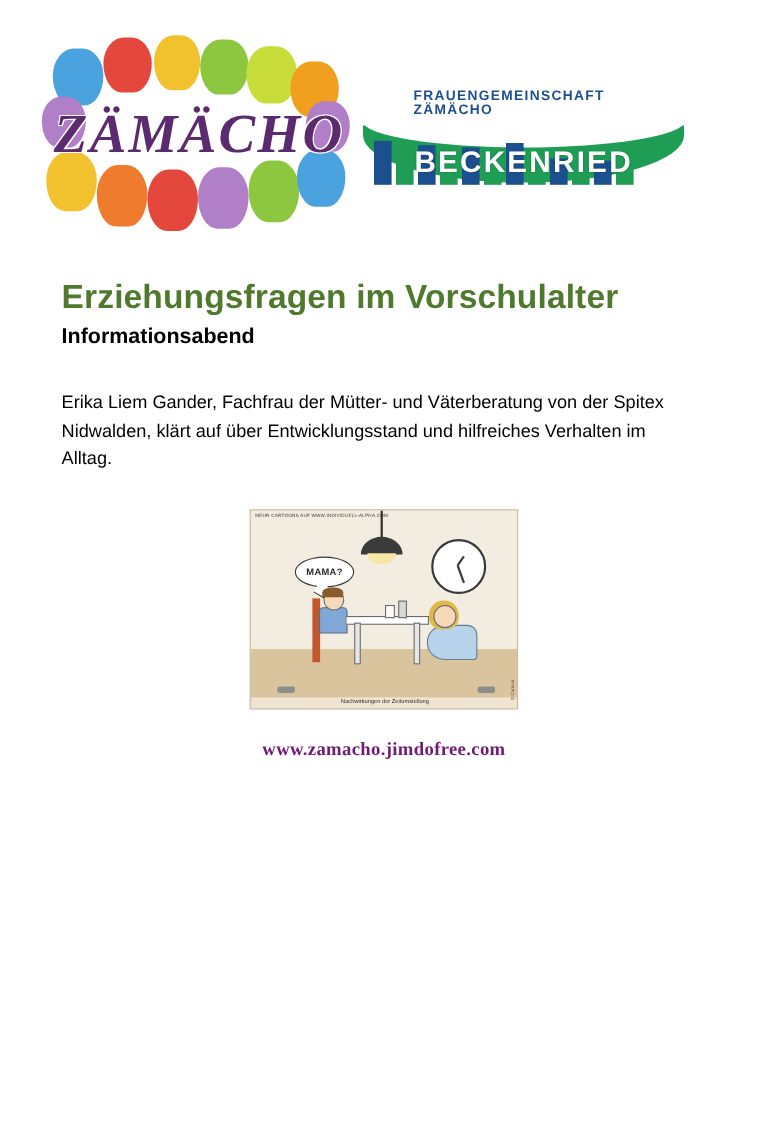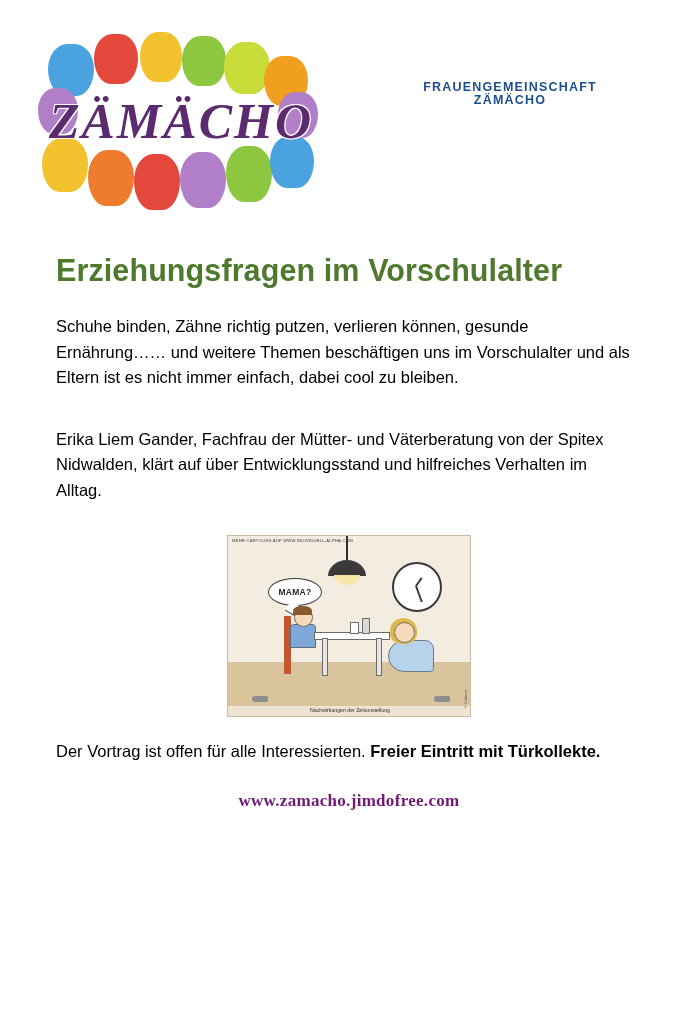--- a/index.html
+++ b/index.html
@@ -71,24 +71,24 @@
 
   .fg-logo {
     position: absolute;
     left: 330px;
     top: 78px;
     width: 292px;
     height: 92px;
   }
   .fg-top-text {
     position: absolute;
-    left: 64px;
+    left: 46px;
     top: 2px;
     width: 232px;
-    text-align: center;
+    text-align: left;
     font-family: "Liberation Sans", sans-serif;
     font-size: 12.5px;
     font-weight: bold;
     letter-spacing: 1.2px;
     color: #1d4f8f;
     line-height: 14px;
   }
   .fg-swoosh {
     position: absolute;
     left: 0;
@@ -456,29 +456,48 @@
       <div class="hand" style="left:194px; top:120px; width:46px; height:56px; background:#8dc63f;"></div>
       <div class="hand" style="left:238px; top:110px; width:44px; height:52px; background:#4aa3df;"></div>
       <div class="hand" style="left:6px; top:62px; width:40px; height:46px; background:#b07fc7;"></div>
       <div class="hand" style="left:246px; top:66px; width:40px; height:46px; background:#b07fc7;"></div>
       <div class="wordmark">ZÄMÄCHO</div>
     </div>
 
     <div class="fg-logo">
       <div class="fg-top-text">FRAUENGEMEINSCHAFT</div>
       <div class="fg-top-text" style="top:15px;">ZÄMÄCHO</div>
+      <div class="fg-swoosh">
+        <div style="position:absolute; left:0; top:10px; width:292px; height:52px; background:#1f9d55; border-radius:0 0 60% 60% / 0 0 100% 100%;"></div>
+        <div style="position:absolute; left:0; top:4px; width:292px; height:26px; background:#ffffff; border-radius:0 0 55% 55% / 0 0 100% 100%;"></div>
+        <div class="fg-bars">
+          <div class="fg-bar blue" style="left:4px;  width:16px; height:40px;"></div>
+          <div class="fg-bar" style="left:24px; width:16px; height:30px;"></div>
+          <div class="fg-bar blue" style="left:44px; width:16px; height:36px;"></div>
+          <div class="fg-bar" style="left:64px; width:16px; height:26px;"></div>
+          <div class="fg-bar blue" style="left:84px; width:16px; height:34px;"></div>
+          <div class="fg-bar" style="left:104px;width:16px; height:28px;"></div>
+          <div class="fg-bar blue" style="left:124px;width:16px; height:38px;"></div>
+          <div class="fg-bar" style="left:144px;width:16px; height:30px;"></div>
+          <div class="fg-bar blue" style="left:164px;width:16px; height:24px;"></div>
+          <div class="fg-bar" style="left:184px;width:16px; height:32px;"></div>
+          <div class="fg-bar blue" style="left:204px;width:16px; height:22px;"></div>
+          <div class="fg-bar" style="left:224px;width:16px; height:18px;"></div>
+        </div>
+        <div class="fg-word">BECKENRIED</div>
+      </div>
     </div>
 
   </div>
 
   <div class="content">
 
     <h1 class="title">Erziehungsfragen im Vorschulalter</h1>
-
-    <p class="para first">Schuhe binden, Zähne richtig putzen, verlieren können, gesunde Ernährung…… und weitere Themen beschäftigen uns im Vorschulalter und als Eltern ist es nicht immer einfach, dabei cool zu bleiben.</p>
+    <h2 class="subtitle">Informationsabend</h2>
+
     <p class="para second">Erika Liem Gander, Fachfrau der Mütter- und Väterberatung von der Spitex Nidwalden, klärt auf über Entwicklungsstand und hilfreiches Verhalten im Alltag.</p>
 
     <div class="date-block">
     </div>
 
     <div class="cartoon">
       <div class="c-wall"></div>
       <div class="c-floor"></div>
       <div class="c-lampcord"></div>
       <div class="c-lamp"></div>
@@ -500,18 +519,17 @@
       <div class="c-mom-body"></div>
       <div class="c-mom-hair"></div>
       <div class="c-mom-head"></div>
       <div class="c-slipper1"></div>
       <div class="c-slipper2"></div>
       <div class="cartoon-credit">MEHR CARTOONS AUF WWW.INDIVIDUELL-ALPHA.COM</div>
       <div class="cartoon-side">© Cartoon</div>
       <div class="cartoon-caption">Nachwirkungen der Zeitumstellung</div>
     </div>
 
-    <p class="footer-para"><span>Der Vortrag ist offen für alle Interessierten. </span><b>Freier Eintritt mit Türkollekte.</b></p>
 
     <div class="url">www.zamacho.jimdofree.com</div>
 
   </div>
 </div>
 
 </body></html>

